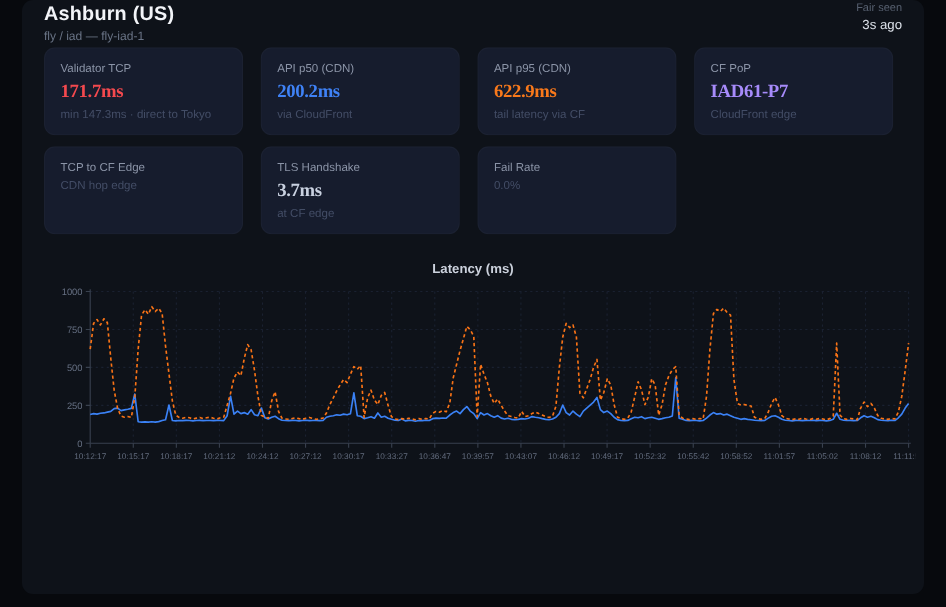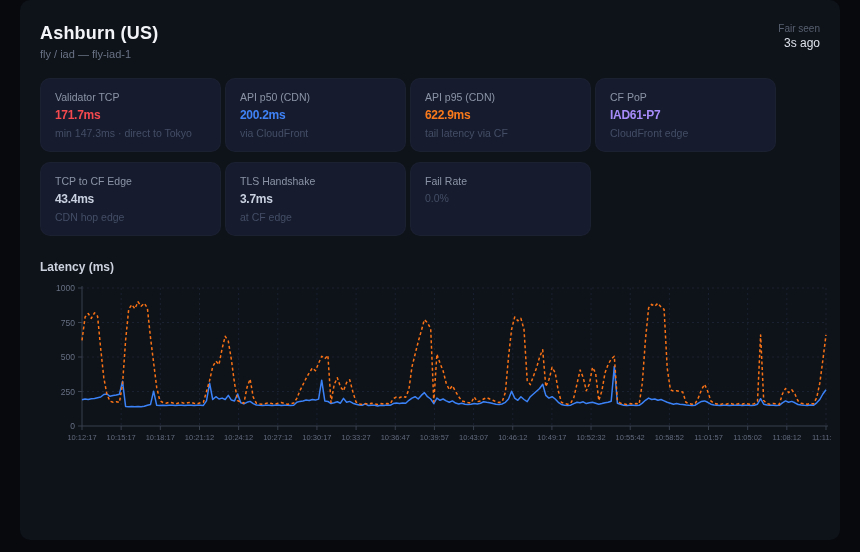--- a/index.html
+++ b/index.html
@@ -1,37 +1,37 @@
 <!DOCTYPE html>
 <html><head>
 <meta charset="utf-8">
 <style>
   * { margin:0; padding:0; box-sizing:border-box; }
   html,body { width:860px; height:552px; background:#07090d; overflow:hidden;
               font-family:"Liberation Sans", sans-serif; }
   .panel { position:absolute; left:20px; top:0; width:820px; height:540px;
-           background:#0e1219; border-radius:10px; padding:23px 20px 10px; }
+           background:#0e1219; border-radius:10px; padding:2px 20px 10px; }
   
   .hdr { display:flex; justify-content:space-between; align-items:flex-start; }
   .hdr h1 { color:#f2f4f8; font-size:18px; letter-spacing:.2px; }
   .hdr .sub { color:#697385; font-size:11px; margin-top:4px; }
   .seen { text-align:right; }
   .seen .lbl { color:#576070; font-size:10px; }
   .seen .val { color:#dde2ea; font-size:12px; margin-top:2px; }
   
-  .cards { margin-top:18px; display:grid; grid-template-columns:repeat(4,181px);
-           gap:10px 4px; }
+  .cards { margin-top:4px; display:grid; grid-template-columns:repeat(4,181px);
+           gap:10px 16px; }
   .card { background:#161c2d; border:1px solid rgba(255,255,255,.025); border-radius:10px;
           padding:12px 14px; min-height:74px; }
   .card .label { color:#8b94a7; font-size:10.5px; }
-  .card .value { font-family:Liberation Sans, sans-serif; font-weight:bold;
-                 font-size:12px; margin-top:5px; letter-spacing:-.3px; }
+  .card .value { font-family:Liberation Serif, serif; font-weight:bold;
+                 font-size:17px; margin-top:5px; letter-spacing:-.3px; }
   .card .subtext { color:#434d66; font-size:10.5px; margin-top:5px; }
   
-  .chart-block { margin-top:24px; }
+  .chart-block { margin-top:24px;text-align:center; }
   .chart-title { color:#ccd2dd; font-size:12px; font-weight:bold; margin-bottom:8px; }
   .chart-wrap { margin-left:2px; }
   svg text { font-family:"Liberation Sans", sans-serif; }
 </style>
 </head>
 <body>
 
 <div class="panel">
   <div class="hdr">
     <div>
@@ -65,21 +65,20 @@
     </div>
 
     <div class="card">
       <div class="label">CF PoP</div>
       <div class="value" style="color: rgb(167, 139, 250);">IAD61-P7</div>
       <div class="subtext">CloudFront edge</div>
     </div>
 
     <div class="card">
       <div class="label">TCP to CF Edge</div>
-      <div class="value" style="color: rgb(201, 209, 224);">43.4ms</div>
       <div class="subtext">CDN hop edge</div>
     </div>
 
     <div class="card">
       <div class="label">TLS Handshake</div>
       <div class="value" style="color: rgb(201, 209, 224);">3.7ms</div>
       <div class="subtext">at CF edge</div>
     </div>
 
 

